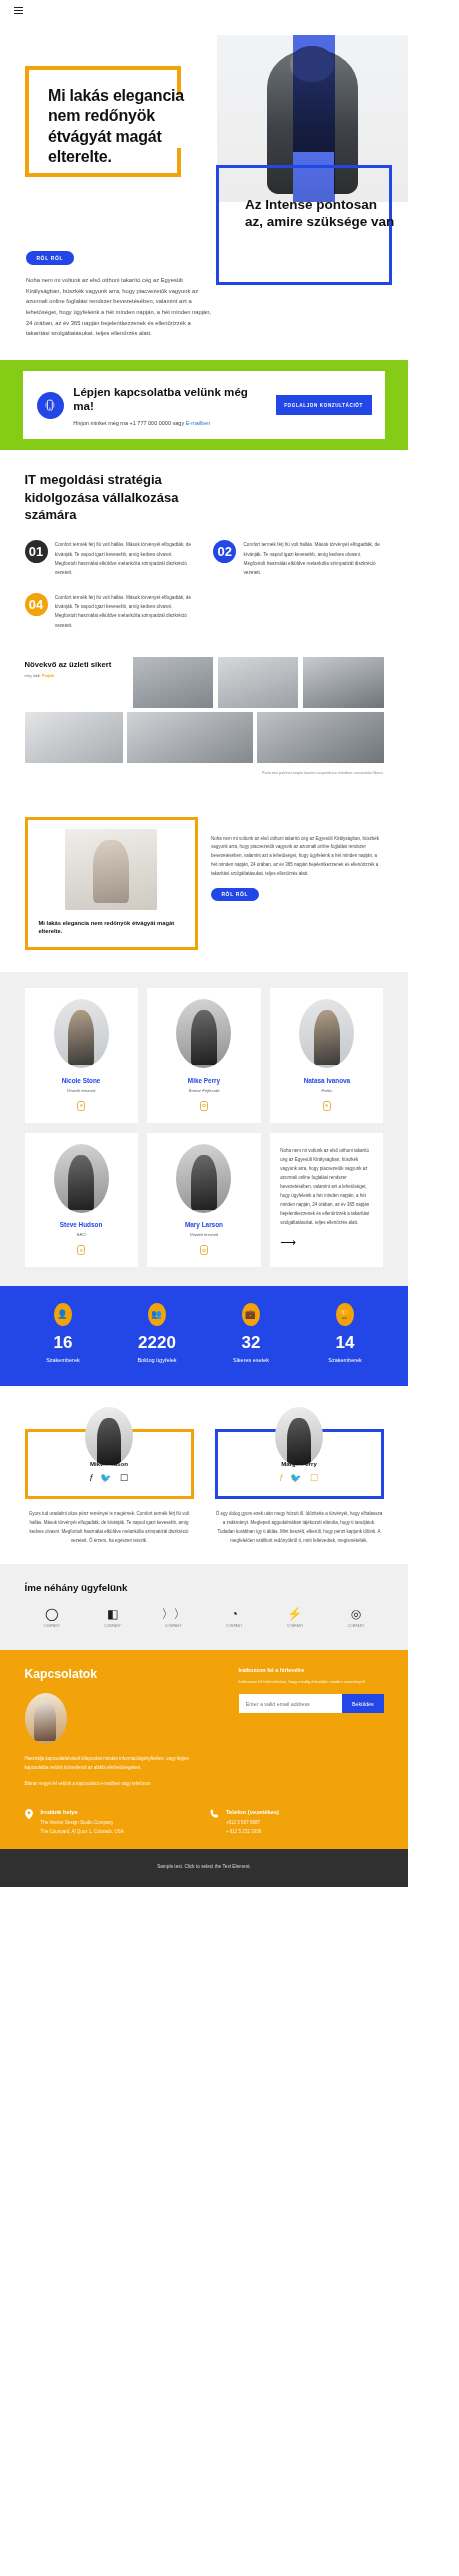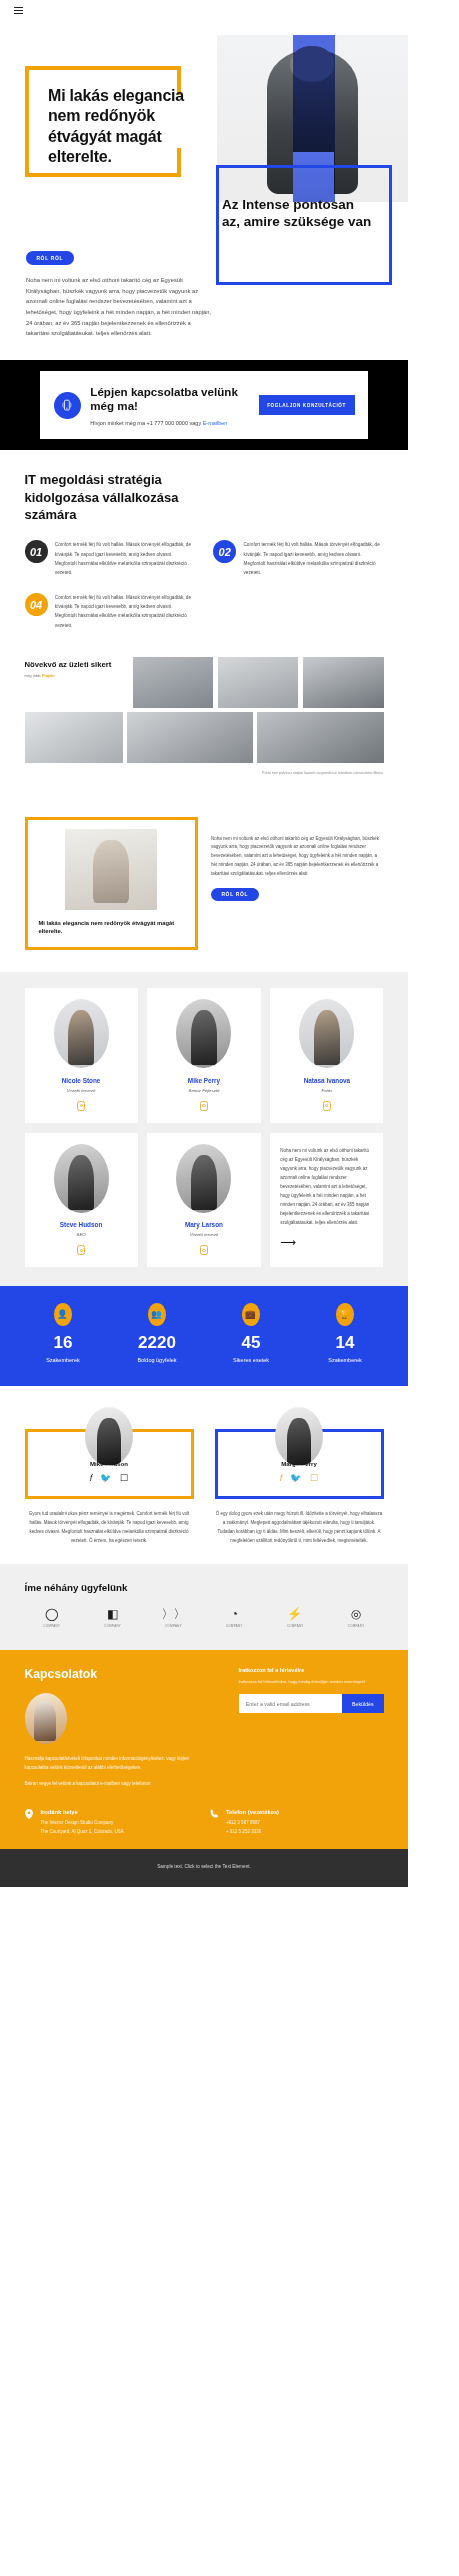--- a/index.html
+++ b/index.html
@@ -57,32 +57,32 @@
     font-size:16px; line-height:1.28; font-weight:700; color:#111; letter-spacing:-0.2px;
   }
 
   
   .about { position:relative; padding: 3.7px 0 21px; background:#fff; min-height:120px; }
   .about-blueframe {
     position:absolute; right:16px; top:-37px; width:176px; height:120px;
     border:3.7px solid #2346e6;
   }
   .about-title {
-    position:absolute; right:33px; top:-6.1px; width:153px;
+    position:absolute; right:10px; top:-6.1px; width:153px;
     font-size:13.5px; line-height:1.3; font-weight:700; color:#111;
   }
   .pill {
     display:inline-block; background:#2346e6; color:#fff; border-radius:12.2px;
     padding:4.3px 10.4px; font-size:4.9px; letter-spacing:0.7px; font-weight:600;
   }
   .about-left { width:211px; padding-left:26px; padding-top:45px; }
   .about-text { margin-top:9.8px; font-size:5.8px; line-height:1.85; color:#4a4a4a; }
 
   
-  .cta-band { background:#000000; padding:11px 40px; }
+  .cta-band { background:#84cc16; padding:11px 23px; }
   .cta-card { background:#fff; display:flex; align-items:center; padding:13.5px 13.5px; gap:9.8px; }
   .cta-icon {
     width:27px;height:27px;border-radius:50%;background:#2346e6;flex:0 0 27px;
     display:flex;align-items:center;justify-content:center;color:#fff;font-size:11.6px;
   }
   .cta-mid { flex:1 1 auto; }
   .cta-h { font-size:11.6px; line-height:1.28; font-weight:700; color:#111; }
   .cta-sub { margin-top:5.5px; font-size:5.5px; color:#3b3b3b; }
   .cta-sub a { color:#2f6fe0; text-decoration:none; }
   .cta-btn {
@@ -92,21 +92,21 @@
   }
 
   
   .itsec { padding: 21px 24.5px 16px; background:#fff; }
   .itsec h2 { font-size:13px; line-height:1.34; font-weight:700; color:#111; width:202px; }
   .itgrid { margin-top:17px; display:grid; grid-template-columns:1fr 1fr; gap:16px 18.4px; }
   .itcell { display:flex; gap:7.3px; }
   .itnum {
     width:23px;height:23px;border-radius:50%;flex:0 0 23px;
     display:flex;align-items:center;justify-content:center;
-    color:#fff;font-size:11px;font-weight:700;font-style:italic;
+    color:#fff;font-size:13px;font-weight:700;
   }
   .itcell p { font-size:4.7px; line-height:1.95; color:#4a4a4a; }
 
   
   .gallery { padding: 11px 24.5px 19.6px; background:#fff; }
   .gal-top { display:flex; gap:10px; }
   .gal-left { width:98px; flex:0 0 98px; padding-top:3.7px; }
   .gal-h { font-size:7.7px; font-weight:700; color:#111; line-height:1.35; }
   .gal-sub { margin-top:3.7px; font-size:3.7px; color:#777; }
   .gal-sub b { color:#f2a30a; font-weight:600; }
@@ -407,21 +407,21 @@
       <div class="snum">16</div>
       <div class="slabel">Szakemberek</div>
     </div>
     <div>
       <div class="sicon">👥</div>
       <div class="snum">2220</div>
       <div class="slabel">Boldog ügyfelek</div>
     </div>
     <div>
       <div class="sicon">💼</div>
-      <div class="snum">45</div>
+      <div class="snum">32</div>
       <div class="slabel">Sikeres esetek</div>
     </div>
     <div>
       <div class="sicon">🏆</div>
       <div class="snum">14</div>
       <div class="slabel">Szakemberek</div>
     </div>
   </section>
 
   <section class="testi">

